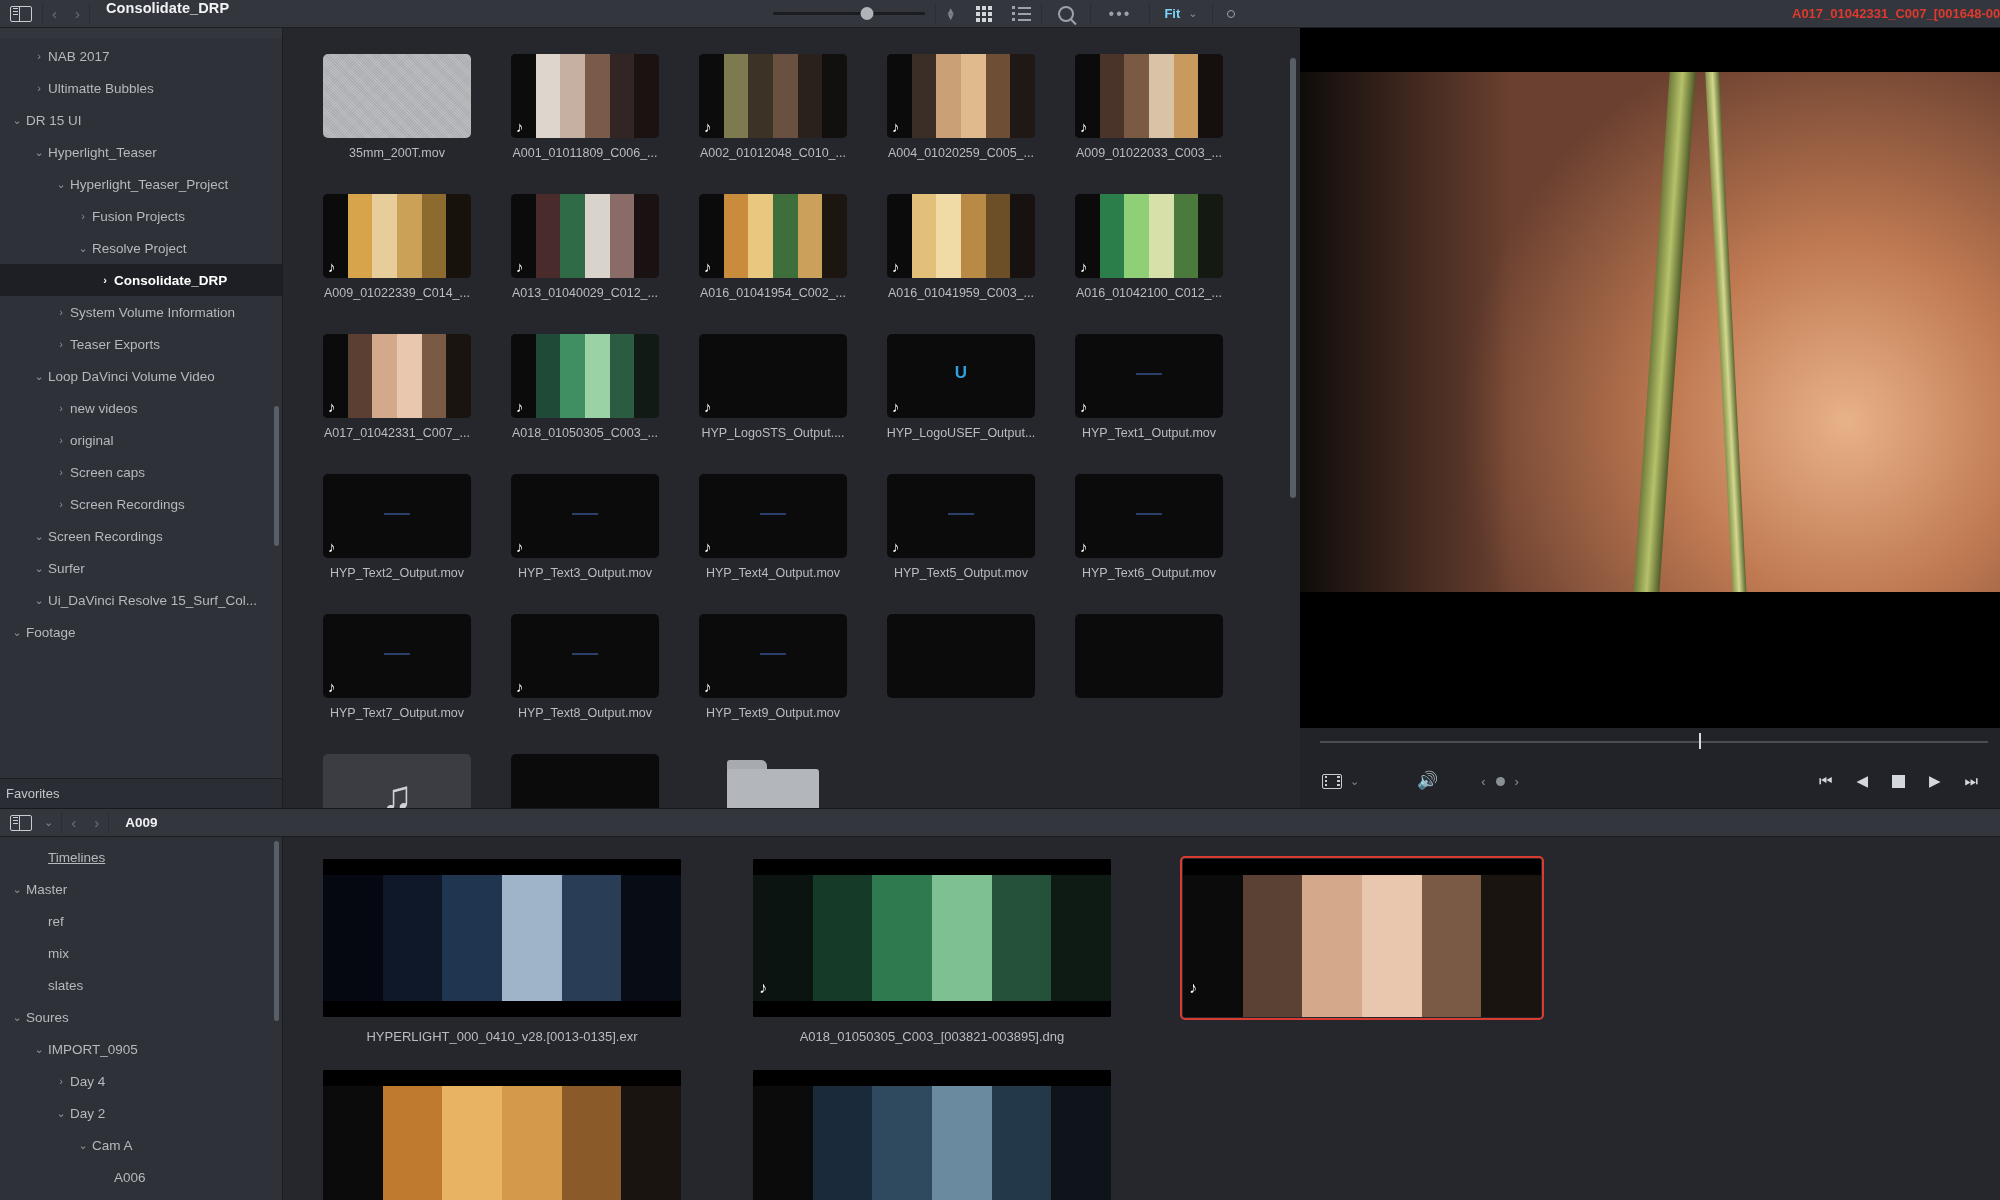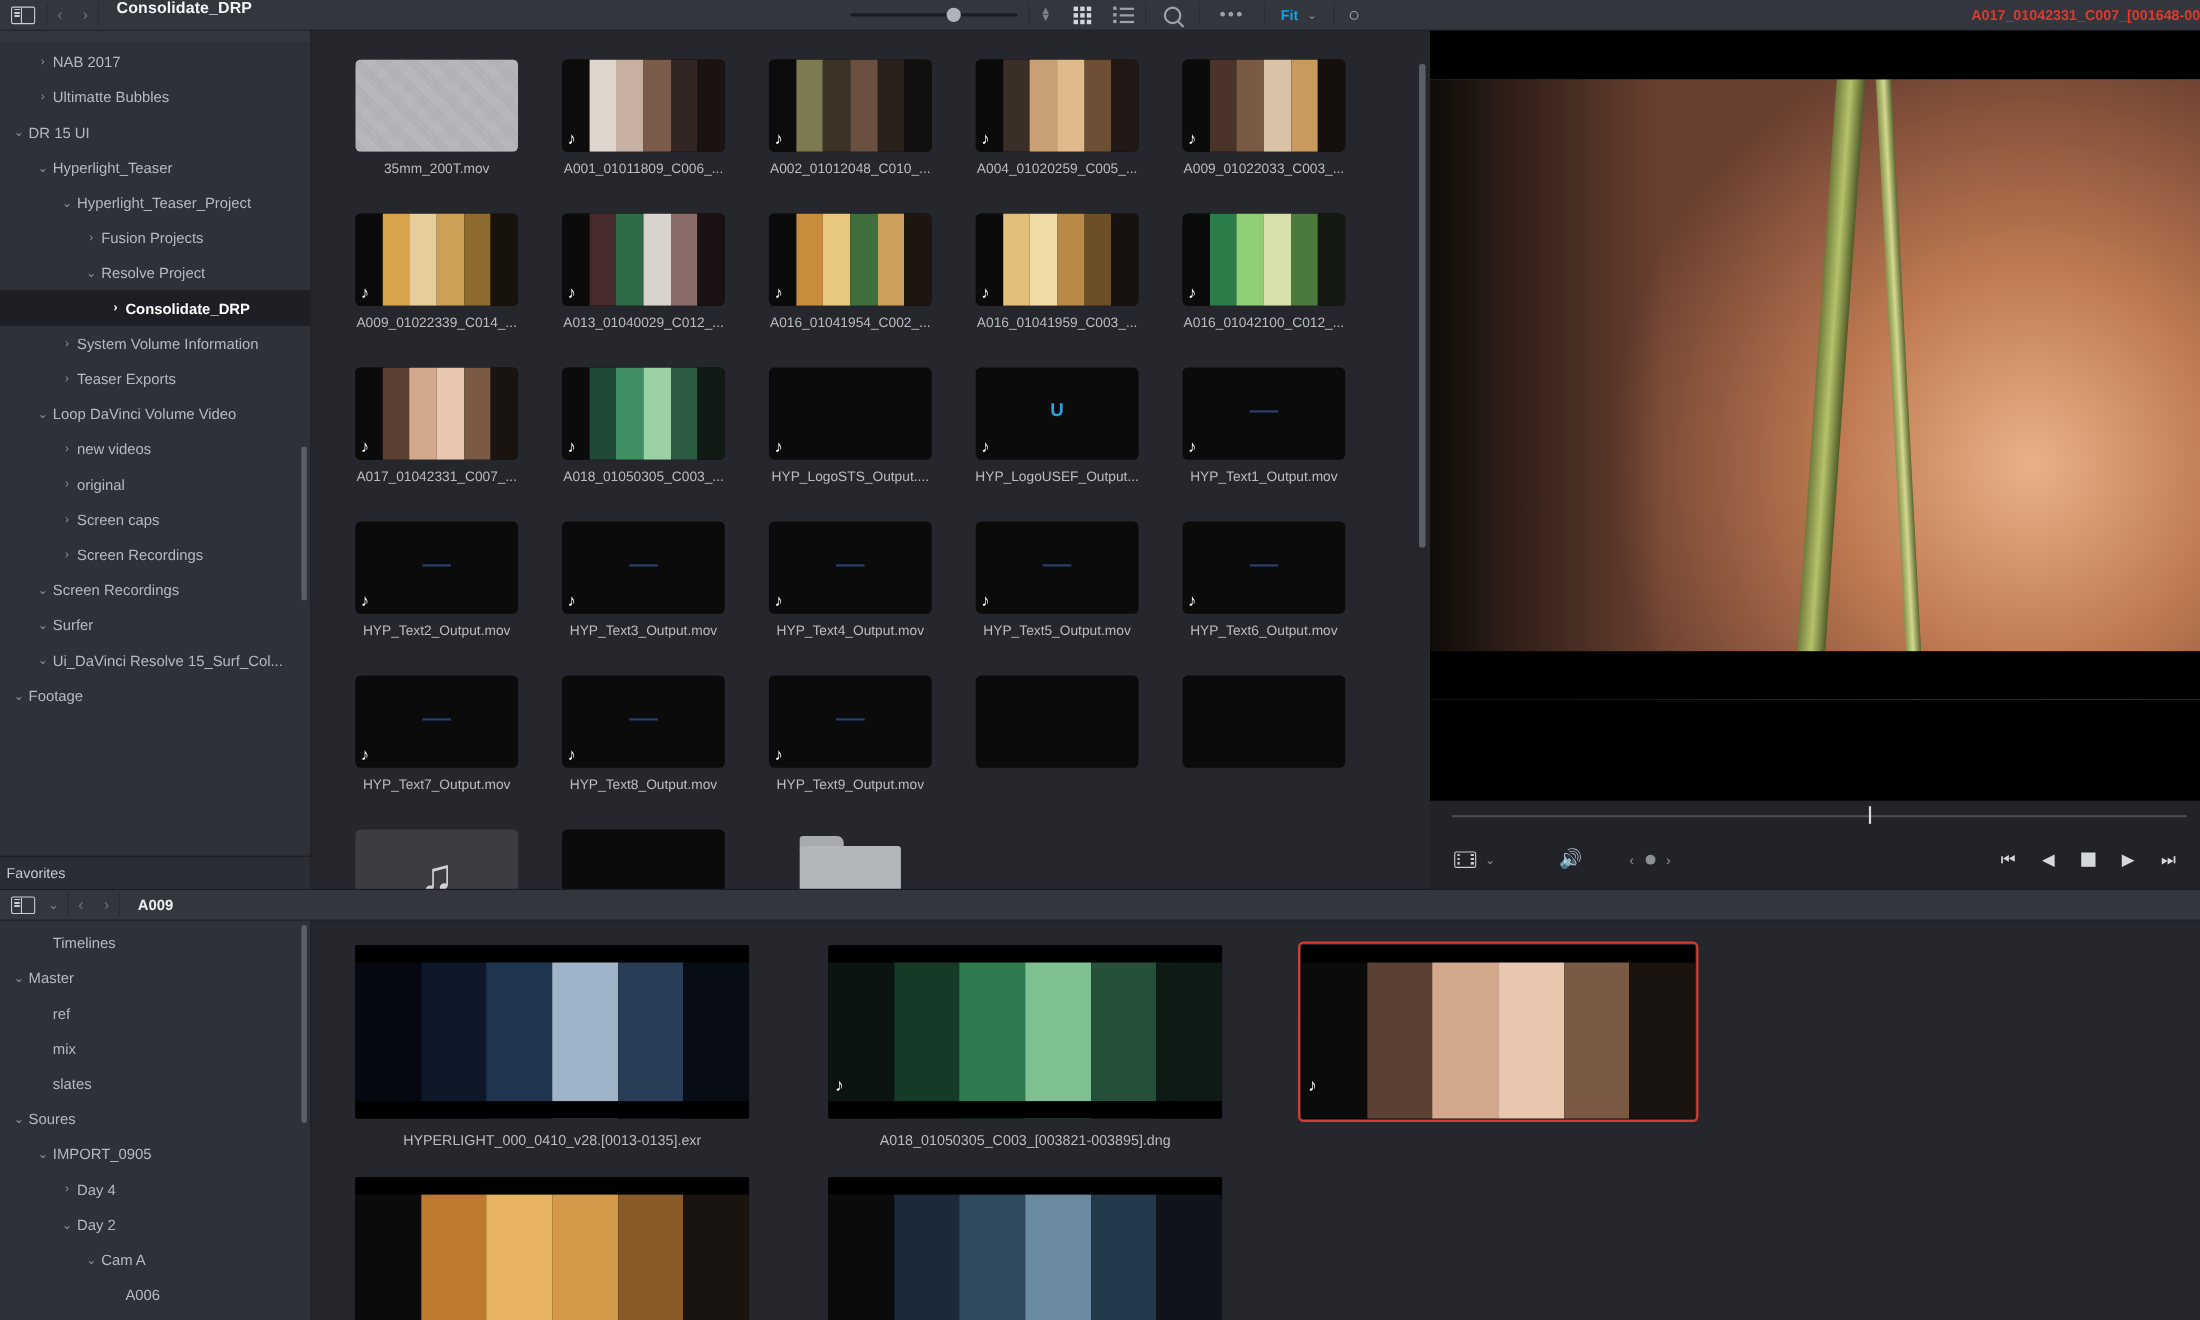--- a/index.html
+++ b/index.html
@@ -45,21 +45,21 @@
   .stepper { display: flex; flex-direction: column; align-items: center; line-height: 6px; color: #7e828a; font-size: 10px; }
   .grid-icon { display: grid; grid-template-columns: repeat(3, 4px); grid-template-rows: repeat(3, 4px); gap: 2px; }
   .grid-icon i { background: #d3d6da; display: block; }
   .list-icon { display: flex; flex-direction: column; gap: 3px; }
   .list-icon i { display: flex; align-items: center; gap: 3px; }
   .list-icon i::before { content: ""; width: 3px; height: 3px; background: #9ea2a8; }
   .list-icon i::after { content: ""; width: 13px; height: 2px; background: #9ea2a8; }
   .srch { width: 16px; height: 16px; border: 2px solid #9ea2a8; border-radius: 50%; position: relative; }
   .srch::after { content: ""; position: absolute; right: -5px; bottom: -3px; width: 7px; height: 2px; background: #9ea2a8; transform: rotate(45deg); }
   .dots { color: #9ea2a8; font-size: 16px; letter-spacing: 2px; line-height: 8px; }
-  .fit-label { font-size: 13px; font-weight: bold; color: #0ea5e9; }
+  .fit-label { font-size: 13px; font-weight: bold; color: #7dd3fc; }
   .chev { color: #878b92; font-size: 11px; margin-left: 8px; }
   .ring { width: 8px; height: 8px; border: 1.6px solid #9ea2a8; border-radius: 50%; }
   .clipname-red { font-size: 13px; font-weight: bold; color: #e0392e; padding-right: 0; white-space: nowrap; overflow: hidden; }
 
   
   .mid { display: flex; height: 780px; min-height: 780px; }
 
   
   .sidebar {
     width: 283px; min-width: 283px; background: #2e3137;
@@ -619,21 +619,21 @@
       <div class="tb-cell" style="padding:0">
         <span class="nav-arrow">‹</span>
         <span class="nav-arrow">›</span>
       </div>
       <div class="tb-divider"></div>
       <div class="bin-title">A009</div>
     </div>
     <div class="bottom-body">
       <div class="bin-tree">
         <div id="bin-tree-list">
-            <div class="trow" style="padding-left: 30px;">
+            <div class="trow" style="padding-left: 30px; text-decoration: underline;">
               <span class="tw"></span>
               <span>Timelines</span>
             </div>
             <div class="trow" style="padding-left: 8px;">
               <span class="tw">⌄</span>
               <span>Master</span>
             </div>
             <div class="trow" style="padding-left: 30px;">
               <span class="tw"></span>
               <span>ref</span>

